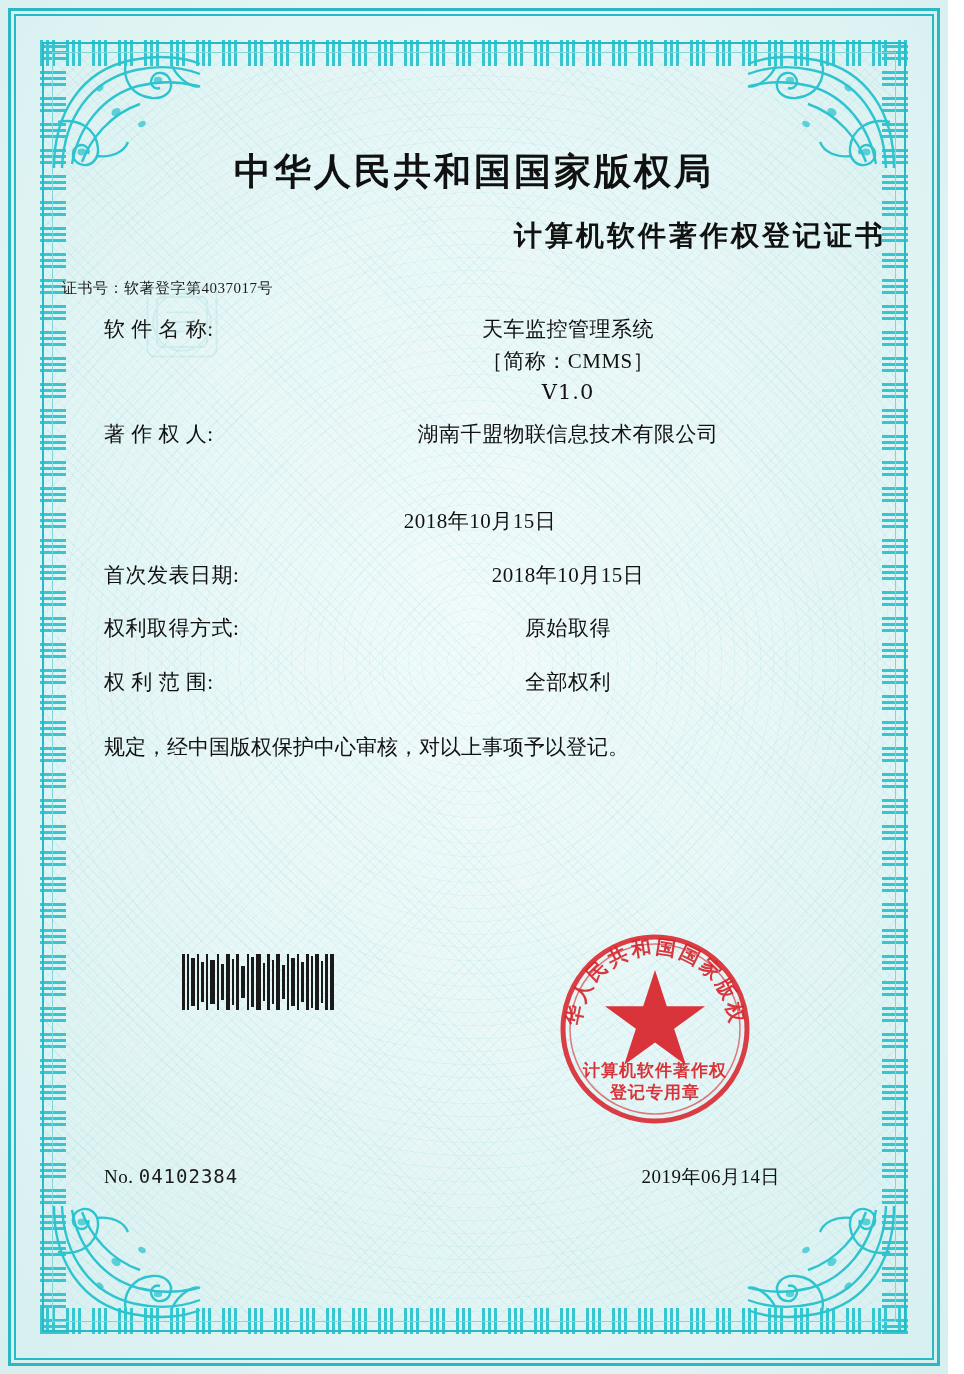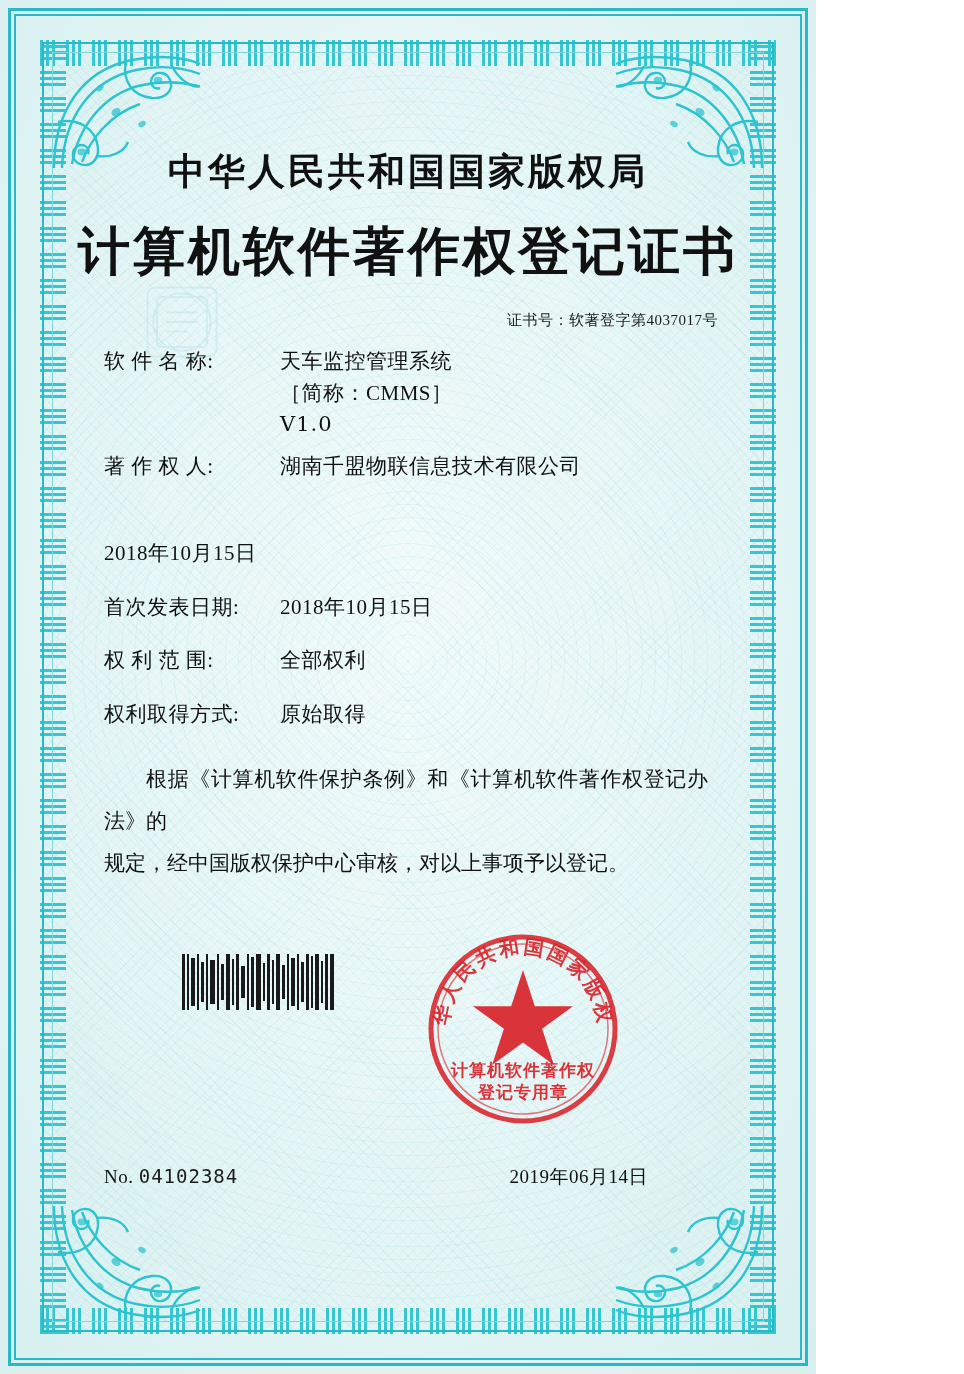--- a/index.html
+++ b/index.html
@@ -9,21 +9,21 @@
   }
   body {
     width: 964px;
     height: 1374px;
     font-family: "Liberation Serif", "DejaVu Serif", serif;
     overflow: hidden;
   }
 
   .certificate {
     position: relative;
-    width: 816px;
+    width: 948px;
     height: 1374px;
     background:
       radial-gradient(ellipse at 50% 45%, #f2fbfb 0%, #e8f7f7 45%, #dff3f3 75%, #d7efef 100%);
     box-sizing: border-box;
     overflow: hidden;
   }
 
   
   .guilloche {
     position: absolute;
@@ -112,30 +112,30 @@
   }
   .title-main {
     font-size: 37px;
     letter-spacing: 3px;
     font-weight: bold;
     color: #111;
     font-family: "DejaVu Serif", "Liberation Serif", serif;
   }
   .title-sub {
     margin-top: 20px;
-    font-size: 52px;
+    font-size: 28px;
     letter-spacing: 3px;
     font-weight: bold;
     color: #111;
     font-family: "DejaVu Serif", "Liberation Serif", serif;
+    text-align: right;
   }
 
   .cert-no {
     margin-top: 24px;
-    text-align: right;
     padding-right: 36px;
     font-size: 15px;
     color: #1a1a1a;
     letter-spacing: 0.5px;
   }
 
   .fields {
     margin-top: 16px;
     padding-left: 42px;
     padding-right: 30px;
@@ -150,20 +150,21 @@
   }
   .field-label {
     width: 176px;
     flex: 0 0 176px;
     letter-spacing: 0.5px;
     white-space: nowrap;
   }
   .field-value {
     flex: 1;
     letter-spacing: 0.5px;
+    text-align: center;
   }
   .field-value .line2,
   .field-value .line3 {
     display: block;
   }
   .mono-ver {
     font-family: "DejaVu Serif", "Liberation Serif", serif;
     letter-spacing: 1px;
   }
 
@@ -381,34 +382,33 @@
       <div class="field-row tight">
         <div class="field-value">2018年10月15日</div>
       </div>
 
       <div class="field-row tight">
         <div class="field-label">首次发表日期:</div>
         <div class="field-value">2018年10月15日</div>
       </div>
 
       <div class="field-row tight">
+        <div class="field-label">权利取得方式:</div>
+        <div class="field-value">原始取得</div>
+      </div>
+
+      <div class="field-row tight">
         <div class="field-label">权 利 范 围:</div>
         <div class="field-value">全部权利</div>
       </div>
 
-      <div class="field-row tight">
-        <div class="field-label">权利取得方式:</div>
-        <div class="field-value">原始取得</div>
-      </div>
-
 
     </div>
 
     <div class="statement">
-      <p class="indent">根据《计算机软件保护条例》和《计算机软件著作权登记办法》的</p>
       <p>规定，经中国版权保护中心审核，对以上事项予以登记。</p>
     </div>
 
     <div class="barcode">
       <svg viewBox="0 0 152 56" xmlns="http://www.w3.org/2000/svg" preserveAspectRatio="none">
         <rect x="0" y="0" width="152" height="56" fill="none"></rect>
         <g fill="#1a1a1a">
           <rect x="0" y="0" width="3" height="56"></rect>
           <rect x="5" y="0" width="2" height="56"></rect>
           <rect x="9" y="4" width="4" height="48"></rect>

